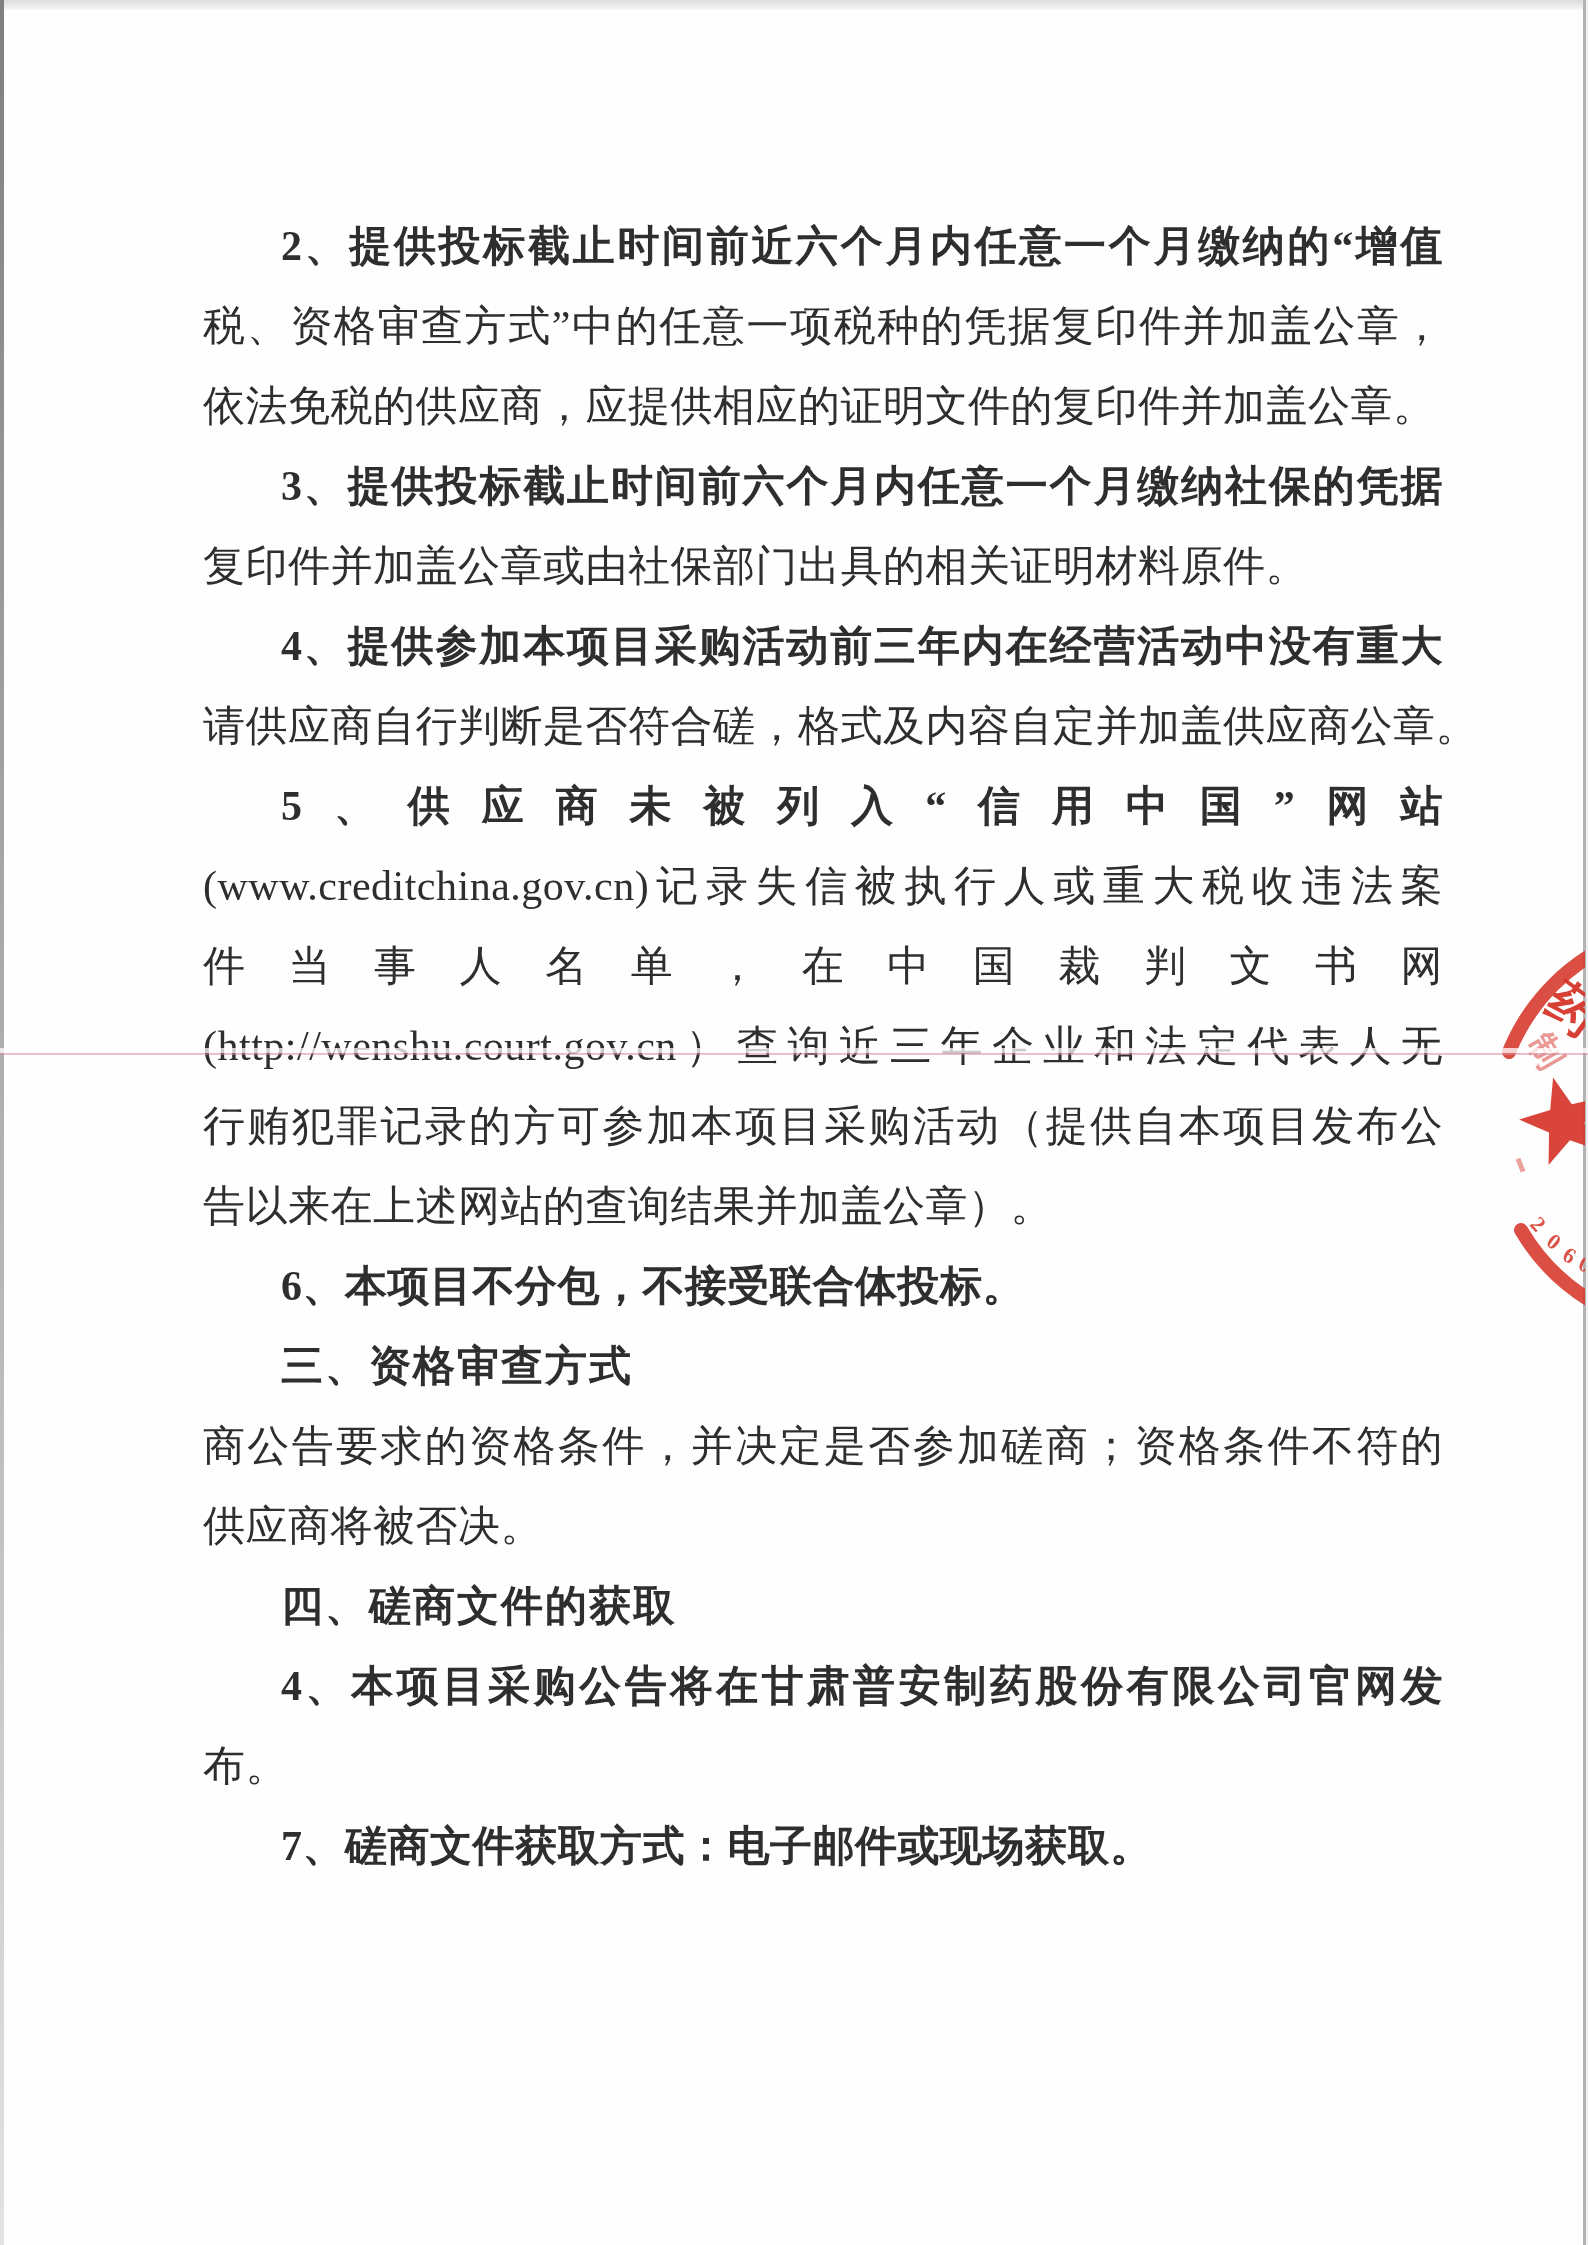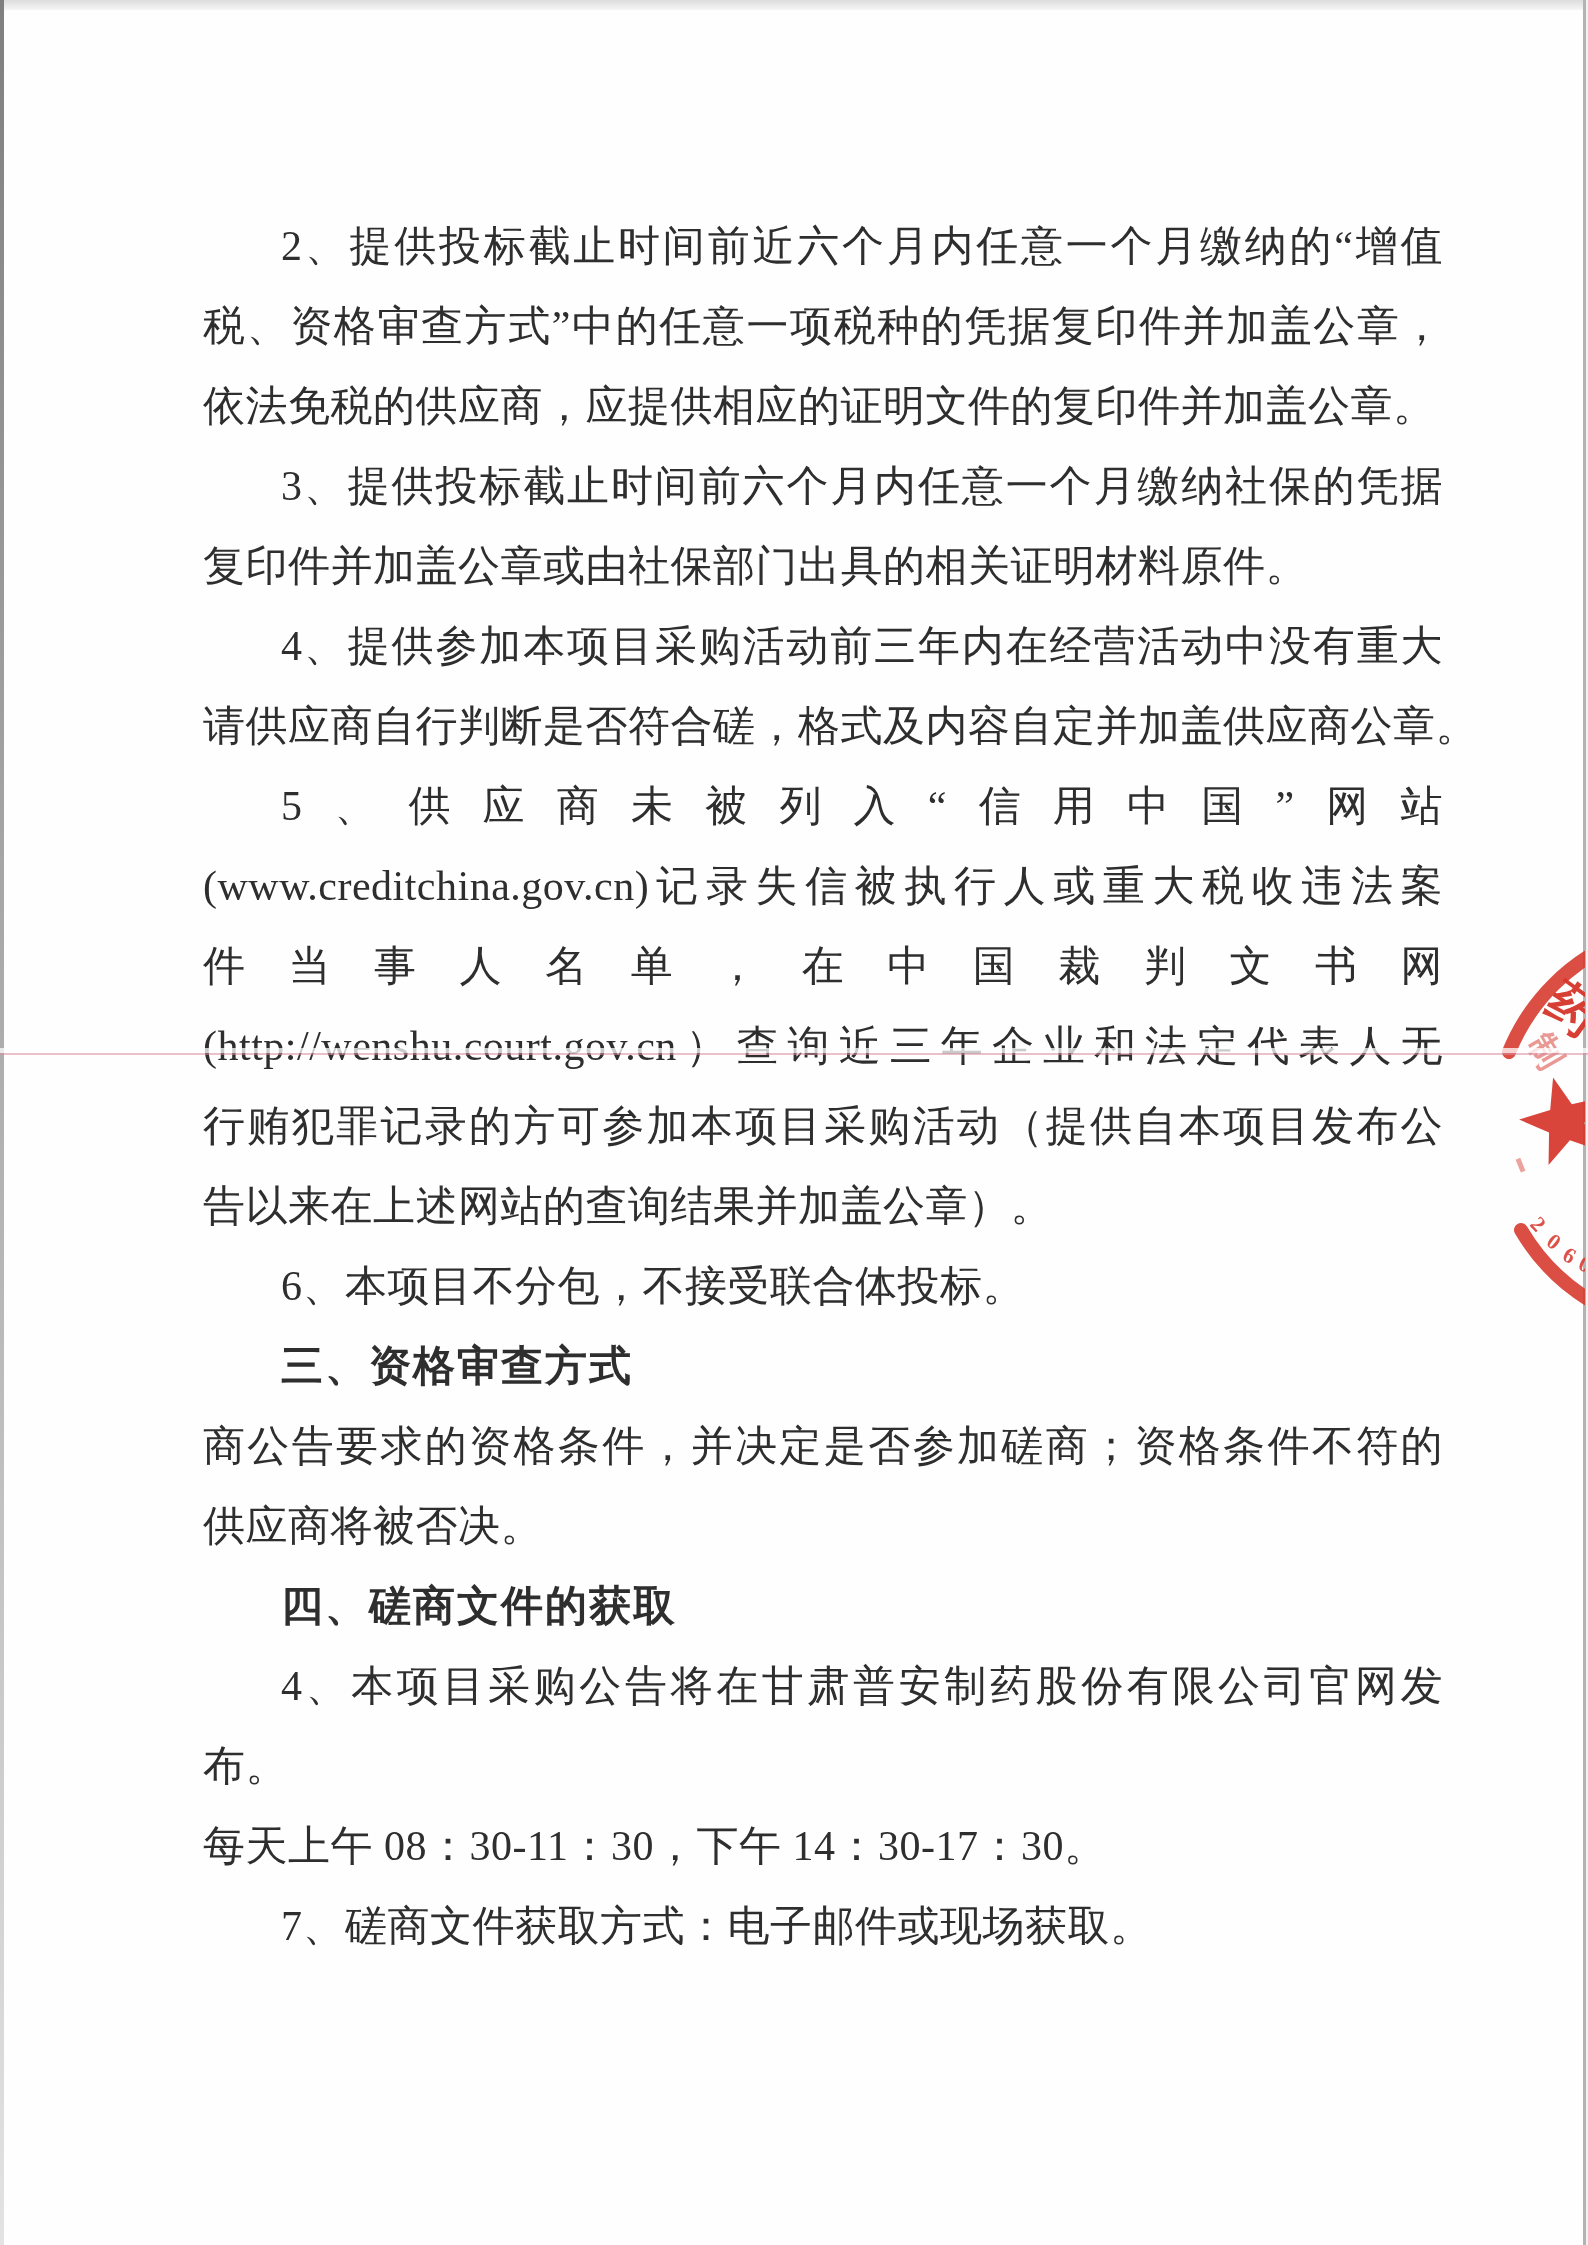--- a/index.html
+++ b/index.html
@@ -32,21 +32,21 @@
     font-size:42px;letter-spacing:0.5px;
     white-space:nowrap;
     color:#2e2e2e;
   }
   .ln.fill{
     white-space:normal;
     text-align:justify;
     text-align-last:justify;
     -moz-text-align-last:justify;
   }
-  .ln.ind{text-indent:78px;}
+  .ln.ind{text-indent:78px;font-weight:bold;}
   .ln.bold{font-weight:700;letter-spacing:2px;}
 
   
   .stamp{position:absolute;left:1388px;top:905px;width:197px;height:420px;z-index:4;}
 </style>
 </head>
 <body>
 
 <div id="page">
 
@@ -69,21 +69,20 @@
     <div class="ln fill">(http://wenshu.court.gov.cn）查询近三年企业和法定代表人无</div>
     <div class="ln fill">行贿犯罪记录的方可参加本项目采购活动（提供自本项目发布公</div>
     <div class="ln">告以来在上述网站的查询结果并加盖公章）。</div>
     <div class="ln ind">6、本项目不分包，不接受联合体投标。</div>
     <div class="ln ind bold">三、资格审查方式</div>
     <div class="ln fill">商公告要求的资格条件，并决定是否参加磋商；资格条件不符的</div>
     <div class="ln">供应商将被否决。</div>
     <div class="ln ind bold">四、磋商文件的获取</div>
     <div class="ln fill ind">4、本项目采购公告将在甘肃普安制药股份有限公司官网发</div>
     <div class="ln">布。</div>
-    <div class="ln">每天上午 08：30-11：30，下午 14：30-17：30。</div>
     <div class="ln ind">7、磋商文件获取方式：电子邮件或现场获取。</div>
   </div>
 
   <svg class="stamp" viewBox="0 0 197 420" xmlns="http://www.w3.org/2000/svg">
 
     <path d="M 233 35 A 203 203 0 0 0 121 147" fill="none" stroke-width="14" stroke-linecap="round" opacity="0.88" stroke="#d6352a"></path>
 
     <path d="M 214 402 A 203 203 0 0 1 133 325" fill="none" stroke-width="14" stroke-linecap="round" opacity="0.88" stroke="#d6352a"></path>
 
     <rect x="126" y="258" width="14" height="5" transform="rotate(68 133 260)" opacity="0.45" fill="#d6352a"></rect>

